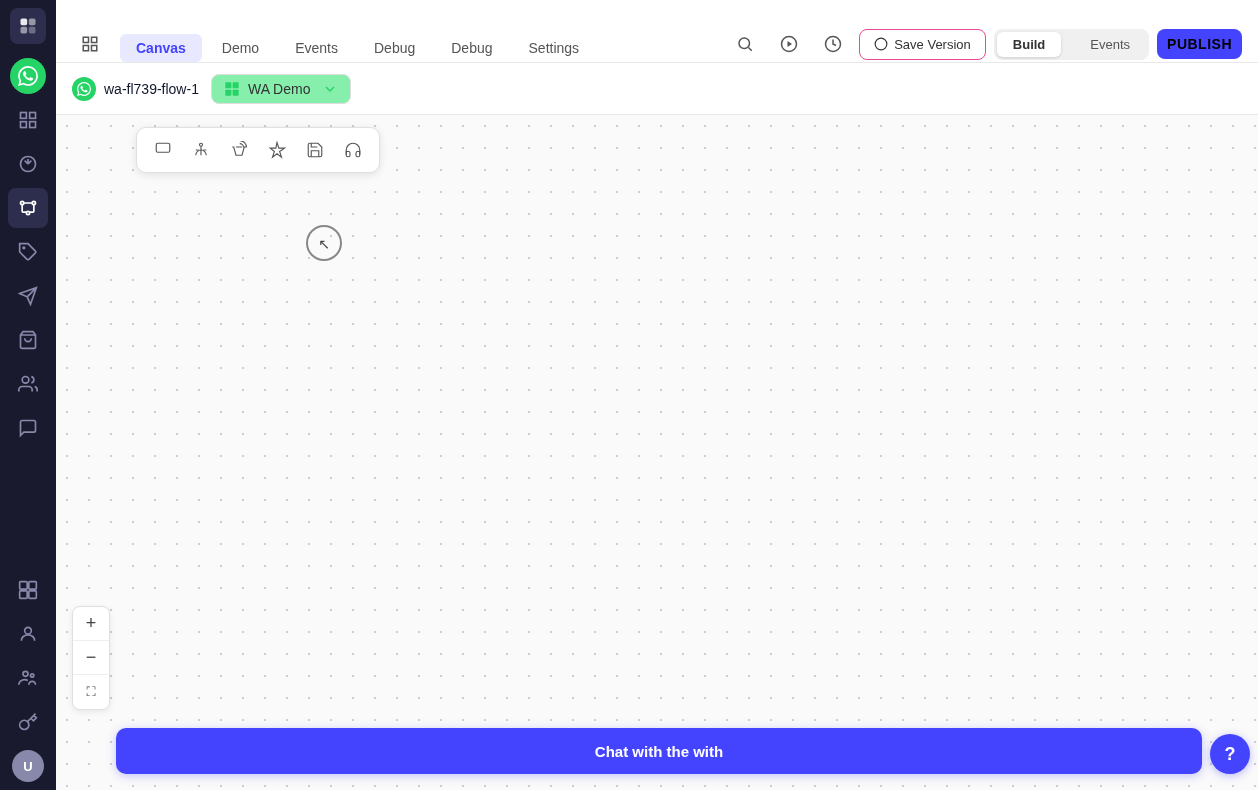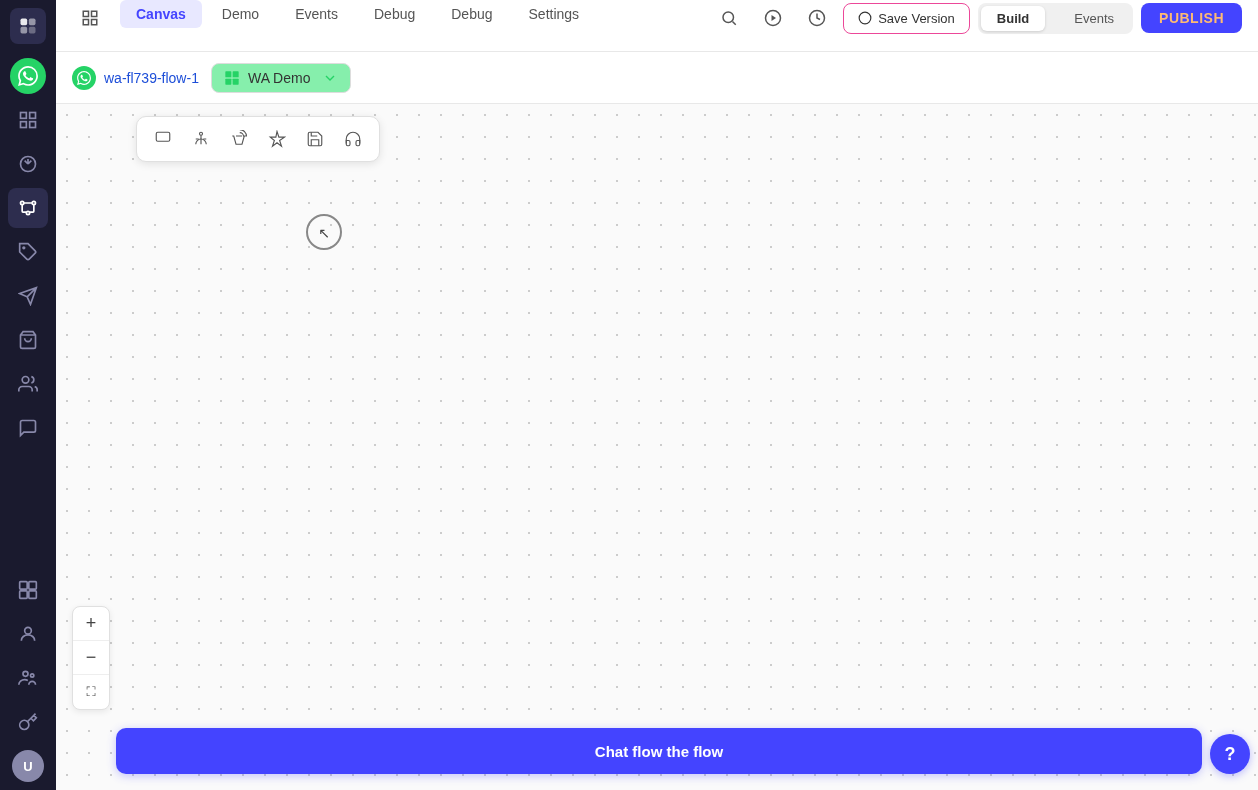--- a/index.html
+++ b/index.html
@@ -63,25 +63,25 @@
     
     .main {
       flex: 1;
       display: flex;
       flex-direction: column;
       overflow: hidden;
     }
 
     
     .navbar {
-      height: 52px;
+      height: 63px;
       background: #ffffff;
       border-bottom: 1px solid #e8e8e8;
       display: flex;
-      align-items: flex-start;
+      align-items: flex-end;
       padding: 0 16px;
       gap: 4px;
       flex-shrink: 0;
     }
     .navbar-grid-btn {
       width: 36px; height: 36px;
       border-radius: 6px;
       display: flex; align-items: center; justify-content: center;
       cursor: pointer;
       color: #555;
@@ -121,23 +121,23 @@
       padding: 7px 14px;
       border: 1px solid #ec4899;
       border-radius: 8px;
       background: #fff;
       color: #333;
       font-size: 13px;
       font-weight: 500;
       cursor: pointer;
     }
     .publish-btn {
-      padding: 7px 18px;
+      padding: 7px 10px;
       background: #4444ff;
-      color: #fdba74;
+      color: #000000;
       border: none;
       border-radius: 8px;
       font-size: 14px;
       font-weight: 700;
       cursor: pointer;
       letter-spacing: 0.5px;
     }
 
     
     .canvas-container {
@@ -314,21 +314,21 @@
       display: flex;
       align-items: center;
       justify-content: center;
       box-shadow: 0 2px 8px rgba(68,68,255,0.35);
     }
 
     
     .flow-name {
       font-size: 14px;
       font-weight: 500;
-      color: #1d4ed8;
+      color: #0f172a;
       display: flex;
       align-items: center;
       gap: 8px;
     }
   </style>
 </head>
 <body>
 
 <div class="sidebar">
 
@@ -558,18 +558,18 @@
       <div class="cursor-circle">
         <span class="cursor-arrow">↖</span>
       </div>
 
       <div class="zoom-controls">
         <button class="zoom-btn">+</button>
         <button class="zoom-btn">−</button>
         <button class="zoom-btn" style="font-size:13px;">⛶</button>
       </div>
 
-      <button class="chat-flow-btn">Chat flow the flow</button>
+      <button class="chat-flow-btn">Chat with the with</button>
 
       <button class="help-btn">?</button>
     </div>
   </div>
 </div>
 
 </body></html>

